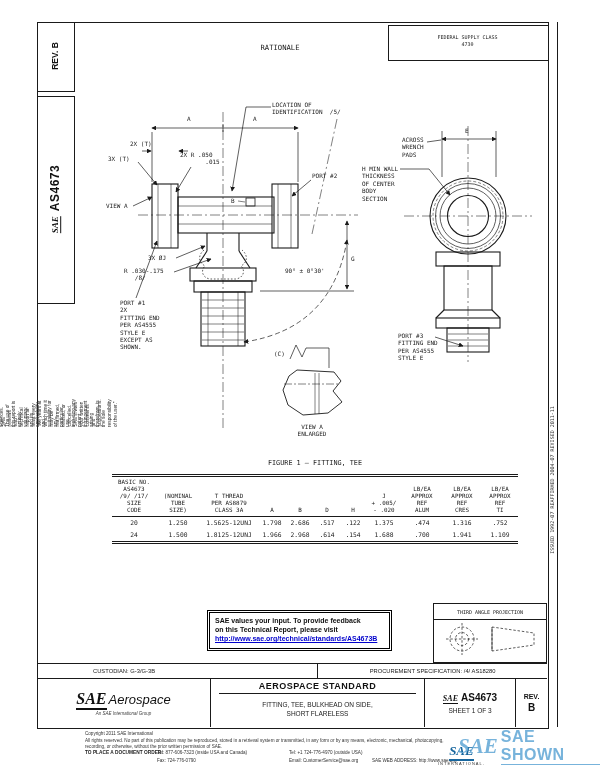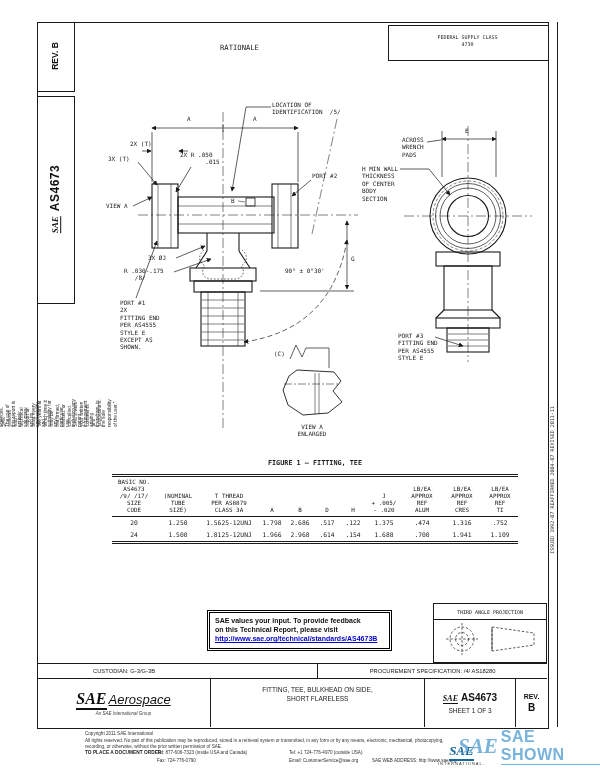--- a/index.html
+++ b/index.html
@@ -57,21 +57,21 @@
     <div class="vrot" style="white-space:normal;width:610px;font:4.8px/6px 'Liberation Sans',sans-serif;color:#333;">SAE Technical Standards Board Rules provide that: "This report is published by SAE to advance the state of technical and engineering sciences. The use of this report is entirely voluntary, and its applicability and suitability for any particular use, including any patent infringement arising therefrom, is the sole responsibility of the user."</div>
   </div>
   <div class="vwrap" style="left:42px;top:105px;width:20px;height:615px;">
     <div class="vrot" style="white-space:normal;width:610px;font:4.8px/6px 'Liberation Sans',sans-serif;color:#333;">SAE reviews each technical report at least every five years at which time it may be reaffirmed, revised, or cancelled. SAE invites your written comments and suggestions.</div>
   </div>
 
   <div class="vwrap" style="left:544px;top:330px;width:16px;height:300px;">
     <div class="vrot pre" style="font:5px 'DejaVu Sans Mono',monospace;color:#333;">ISSUED 1992-07            REAFFIRMED 2004-07            REVISED 2011-11</div>
   </div>
 
-  <div class="abs mono" style="left:220px;top:43px;width:120px;font-size:7.2px;color:#1a1a1a;">RATIONALE</div>
+  <div class="abs mono" style="left:220px;top:43px;width:120px;text-align:center;font-size:7.2px;color:#1a1a1a;">RATIONALE</div>
   <div class="thinbox" style="left:388px;top:25px;width:159px;height:34px;"></div>
   <div class="abs preline" style="left:388px;top:34px;width:159px;text-align:center;font:5px/7px 'DejaVu Sans Mono',monospace;color:#1a1a1a;">FEDERAL SUPPLY CLASS
 4730</div>
 
   <svg width="600" height="776" viewBox="0 0 600 776">
     <defs>
       <marker id="ah" viewBox="0 0 8 8" refX="7" refY="4" markerWidth="7" markerHeight="7" orient="auto-start-reverse">
         <path d="M0,0 L8,4 L0,8 Z" fill="#1a1a1a"></path>
       </marker>
     </defs>
@@ -208,21 +208,21 @@
 WRENCH
 PADS</div>
   <div class="lbl" style="left:362px;top:165px;">H MIN WALL
 THICKNESS
 OF CENTER
 BODY
 SECTION</div>
   <div class="lbl" style="left:290px;top:423px;width:44px;text-align:center;">VIEW A
 ENLARGED</div>
 
-  <div class="abs mono" style="left:112px;top:459px;width:406px;text-align:center;font-size:6.8px;color:#1a1a1a;font-weight:bold;">FIGURE 1 – FITTING, TEE</div>
+  <div class="abs mono" style="left:112px;top:459px;width:406px;text-align:center;font-size:6.8px;color:#1a1a1a;">FIGURE 1 – FITTING, TEE</div>
 
   <table class="dtable">
     <colgroup>
       <col style="width:44px">
         <col style="width:44px">
         <col style="width:58px">
         <col style="width:28px">
       <col style="width:28px">
         <col style="width:26px">
         <col style="width:26px">
@@ -319,25 +319,26 @@
 
   <div class="abs" style="left:37px;top:663px;width:510px;height:15px;border-top:1px solid #1a1a1a;display:flex;box-sizing:border-box;">
     <div style="width:280px;font:5.8px/14px 'Liberation Sans',sans-serif;padding-left:56px;box-sizing:border-box;color:#1a1a1a;">CUSTODIAN:  G-3/G-3B</div>
     <div style="flex:1;border-left:1px solid #1a1a1a;font:5.8px/14px 'Liberation Sans',sans-serif;text-align:center;color:#1a1a1a;">PROCUREMENT SPECIFICATION:  /4/ AS18280</div>
   </div>
 
   <div class="tb">
     <div class="tb-cell" style="width:173px;display:flex;flex-direction:column;align-items:center;justify-content:center;">
       <div style="display:flex;align-items:baseline;gap:2px;">
         <span style="font:bold italic 16px 'Liberation Serif',serif;border-bottom:2px solid #111;">SAE</span>
-        <span style="font:italic 13px 'Liberation Sans',sans-serif;text-decoration:underline;">Aerospace</span>
+        <span style="font:italic 13px 'Liberation Sans',sans-serif;">Aerospace</span>
       </div>
       <div style="font:italic 4.5px 'Liberation Sans',sans-serif;color:#444;margin-top:1px;">An SAE International Group</div>
     </div>
     <div class="tb-cell" style="width:215px;border-left:1px solid #1a1a1a;border-right:1px solid #1a1a1a;text-align:center;">
+      <div style="font:bold 9px/14px 'Liberation Sans',sans-serif;border-bottom:1px solid #1a1a1a;margin:0 8px;letter-spacing:0.5px;">AEROSPACE STANDARD</div>
       <div class="preline" style="font:6.5px/8.5px 'Liberation Sans',sans-serif;margin-top:7px;color:#1a1a1a;">FITTING, TEE, BULKHEAD ON SIDE,
 SHORT FLARELESS</div>
     </div>
     <div class="tb-cell" style="width:90px;display:flex;flex-direction:column;align-items:center;justify-content:center;gap:3px;">
       <div style="display:flex;align-items:baseline;gap:3px;">
         <span style="font:bold italic 8px 'Liberation Serif',serif;border-bottom:1.5px solid #111;">SAE</span>
         <span style="font:bold 10px 'Liberation Sans',sans-serif;">AS4673</span>
       </div>
       <div style="font:6.5px 'Liberation Sans',sans-serif;color:#1a1a1a;">SHEET 1 OF 3</div>
     </div>

